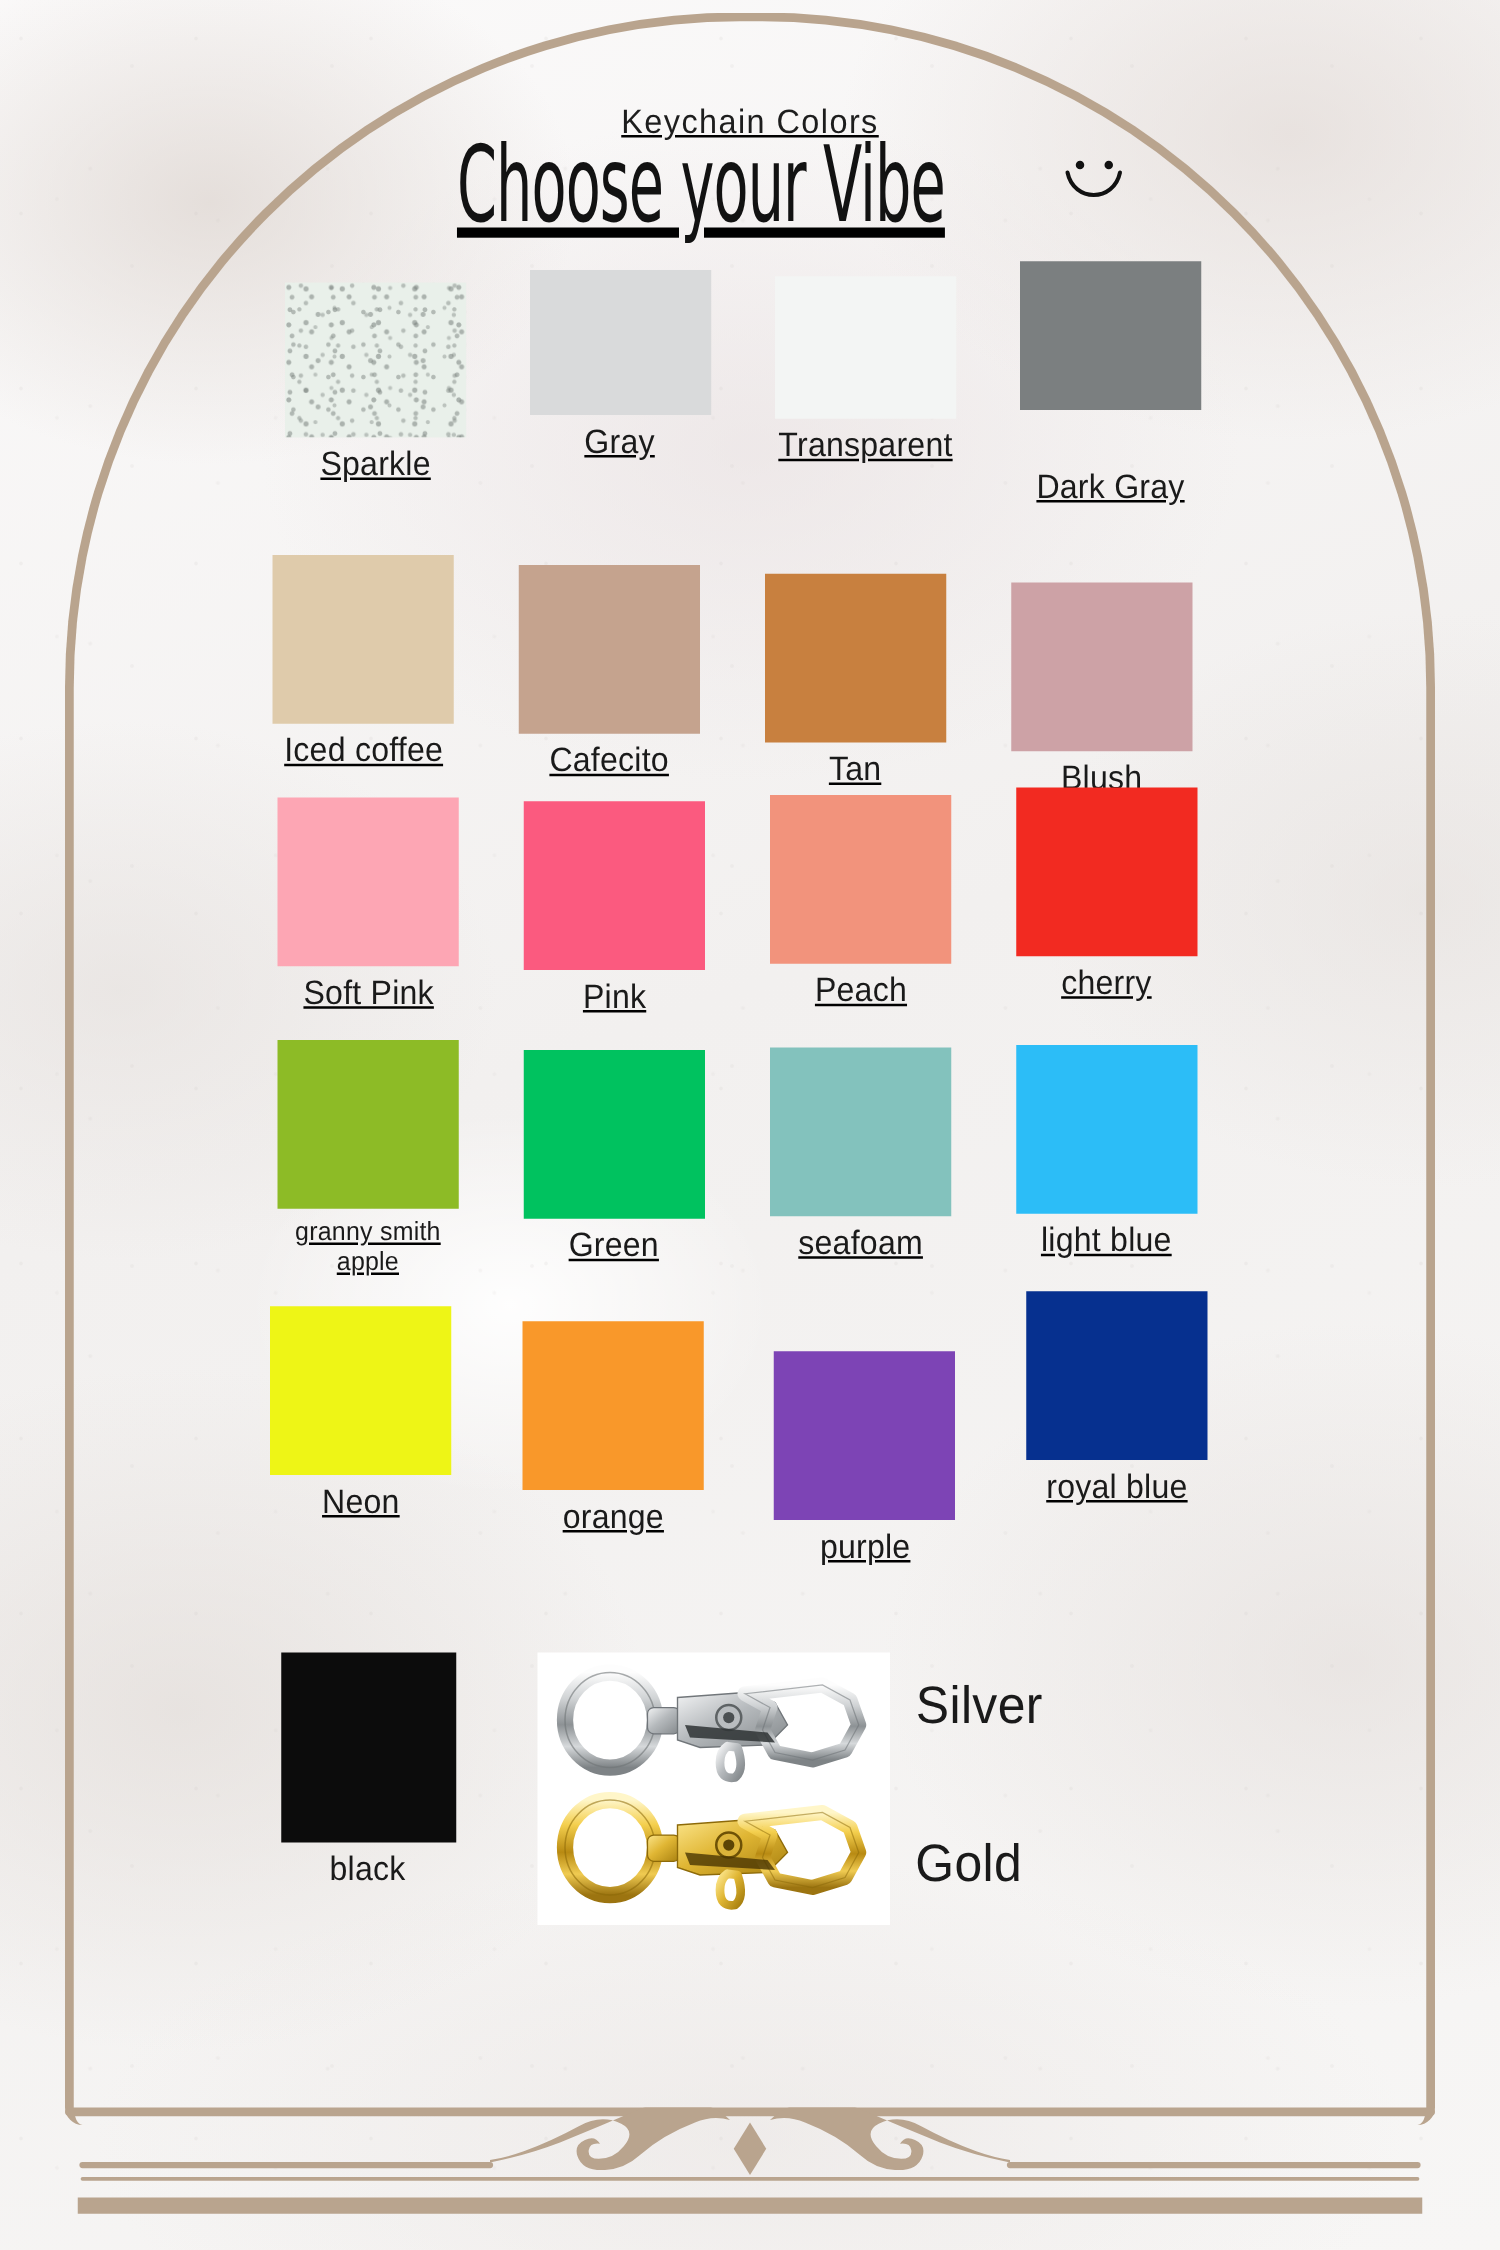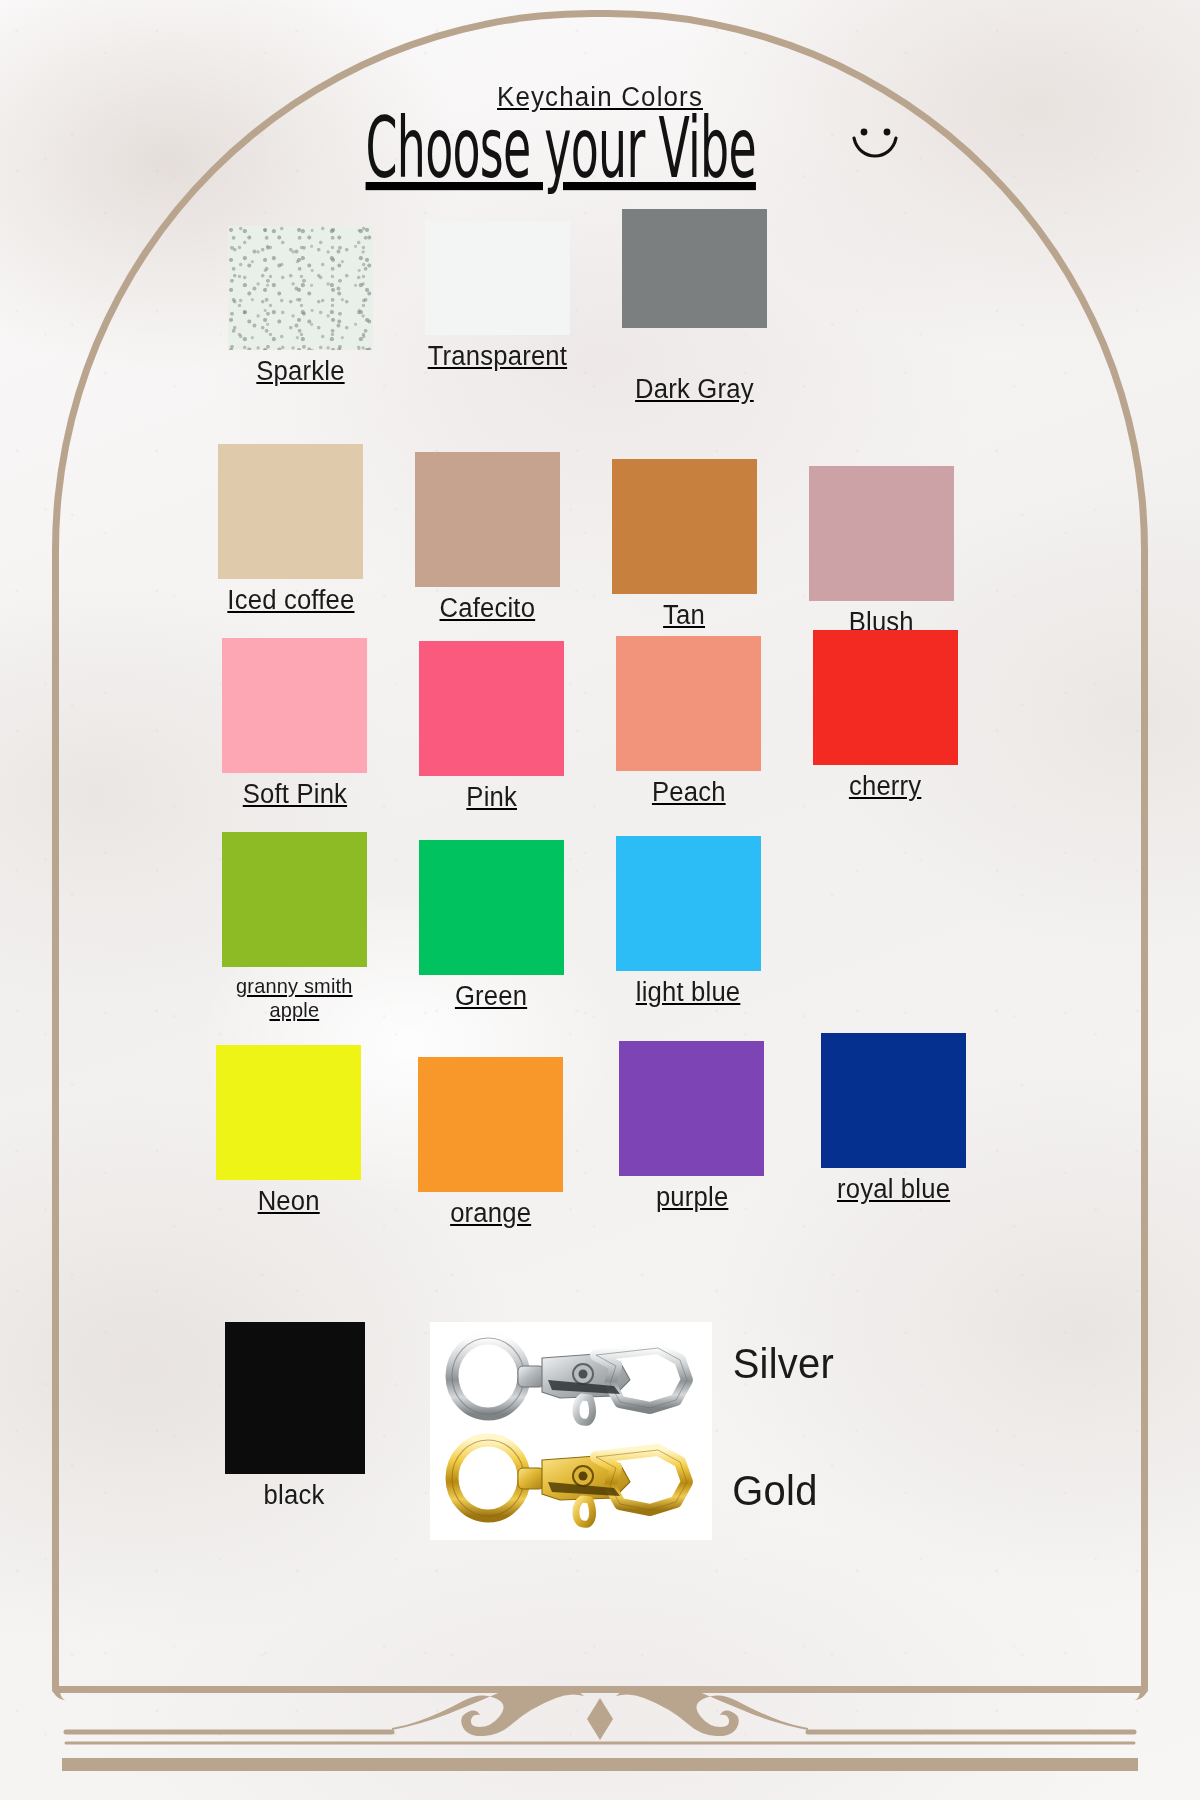--- a/index.html
+++ b/index.html
@@ -163,21 +163,21 @@
   #row2 .c2 { transform: translateY(-2px); }
   #row2 .c3 { transform: translateY(-8px); }
 
   #row3 { margin-top: 24px; }
   #row3 .c1 { transform: translateY(8px); }
   #row3 .c2 { transform: translateY(6px); }
   #row3 .c3 { transform: translateY(4px); }
 
   #row4 { margin-top: 24px; gap: 16px; }
   #row4 .c1 { transform: translateY(12px); }
-  #row4 .c2 { transform: translateY(-4px); }
+  #row4 .c2 { transform: translateY(-4px); margin-top: 40px; }
   #row4 .c3 { transform: translateY(-12px); }
 
   
   .sparkle {
     position: relative;
     overflow: hidden;
   }
   .sparkle::after {
     content: "";
     position: absolute;
@@ -271,20 +271,24 @@
     </svg>
   </div>
 </div>
 
 <div id="grid">
   <div class="row" id="row0">
     <div class="cell c0">
       <div class="swatch sparkle" style="background:#e9f0ea"></div>
       <div class="label">Sparkle</div>
     </div>
+    <div class="cell c1">
+      <div class="swatch" style="background:#d9dadb"></div>
+      <div class="label">Gray</div>
+    </div>
     <div class="cell c2">
       <div class="swatch" style="background:#f3f5f4"></div>
       <div class="label">Transparent</div>
     </div>
     <div class="cell c3">
       <div class="swatch" style="background:#7b7f80"></div>
       <div class="label">Dark Gray</div>
     </div>
   </div>
 
@@ -328,20 +332,24 @@
 
   <div class="row" id="row3">
     <div class="cell c0">
       <div class="swatch" style="background:#8dbb26"></div>
       <div class="label sm">granny smith
 apple</div>
     </div>
     <div class="cell c1">
       <div class="swatch" style="background:#00c25f"></div>
       <div class="label">Green</div>
+    </div>
+    <div class="cell c2">
+      <div class="swatch" style="background:#83c2bd"></div>
+      <div class="label">seafoam</div>
     </div>
     <div class="cell c3">
       <div class="swatch" style="background:#2cbdf7"></div>
       <div class="label">light blue</div>
     </div>
   </div>
 
   <div class="row" id="row4">
     <div class="cell c0">
       <div class="swatch" style="background:#eef516"></div>

